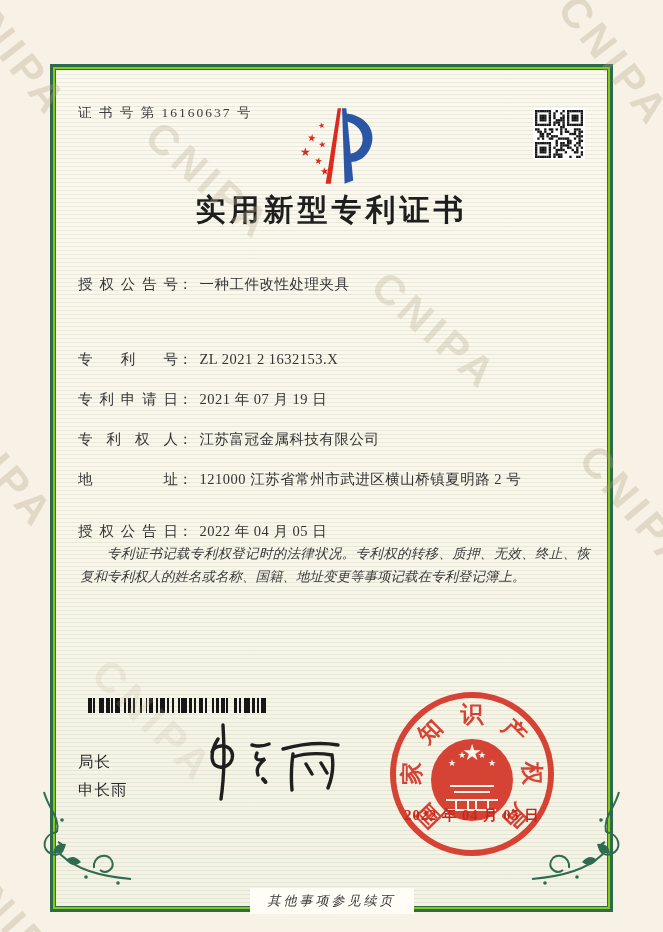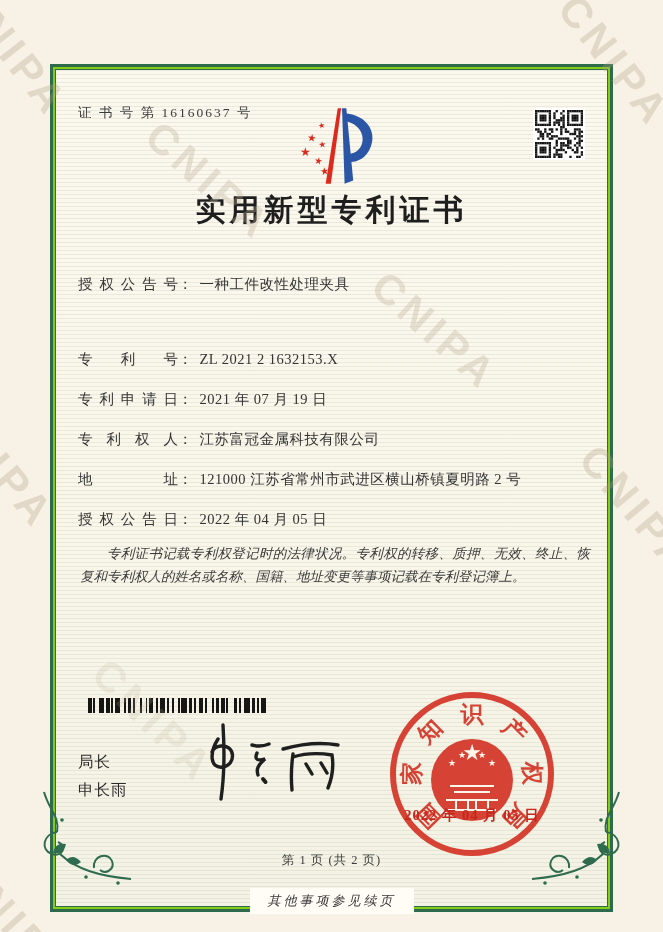--- a/index.html
+++ b/index.html
@@ -336,21 +336,21 @@
     </div>
     <div class="field" style="top:320px">
       <span class="lbl">专利申请日</span><span class="colon">：</span><span class="val">2021 年 07 月 19 日</span>
     </div>
     <div class="field" style="top:360px">
       <span class="lbl">专利权人</span><span class="colon">：</span><span class="val">江苏富冠金属科技有限公司</span>
     </div>
     <div class="field" style="top:400px">
       <span class="lbl">地址</span><span class="colon">：</span><span class="val">121000 江苏省常州市武进区横山桥镇夏明路 2 号</span>
     </div>
-    <div class="field" style="top:440px">
+    <div class="field" style="top:452px">
       <span class="lbl">授权公告日</span><span class="colon">：</span><span class="val">2022 年 04 月 05 日</span>
     </div>
 
     <div class="paras">
       <p>专利证书记载专利权登记时的法律状况。专利权的转移、质押、无效、终止、恢复和专利权人的姓名或名称、国籍、地址变更等事项记载在专利登记簿上。</p>
     </div>
 
     <div class="barcode"><i style="width: 3.6px;"></i><b style="width: 1.8px;"></b><i style="width: 1.8px;"></i><b style="width: 3.6px;"></b><i style="width: 5.4px;"></i><b style="width: 1.8px;"></b><i style="width: 3.6px;"></i><b style="width: 1.8px;"></b><i style="width: 1.8px;"></i><b style="width: 1.8px;"></b><i style="width: 5.4px;"></i><b style="width: 3.6px;"></b><i style="width: 1.8px;"></i><b style="width: 1.8px;"></b><i style="width: 3.6px;"></i><b style="width: 1.8px;"></b><i style="width: 1.8px;"></i><b style="width: 5.4px;"></b><i style="width: 1.8px;"></i><b style="width: 3.6px;"></b><i style="width: 1.8px;"></i><b style="width: 1.8px;"></b><i style="width: 3.6px;"></i><b style="width: 3.6px;"></b><i style="width: 1.8px;"></i><b style="width: 1.8px;"></b><i style="width: 5.4px;"></i><b style="width: 1.8px;"></b><i style="width: 1.8px;"></i><b style="width: 3.6px;"></b><i style="width: 1.8px;"></i><b style="width: 3.6px;"></b><i style="width: 1.8px;"></i><b style="width: 1.8px;"></b><i style="width: 5.4px;"></i><b style="width: 1.8px;"></b><i style="width: 3.6px;"></i><b style="width: 1.8px;"></b><i style="width: 1.8px;"></i><b style="width: 3.6px;"></b><i style="width: 3.6px;"></i><b style="width: 1.8px;"></b><i style="width: 1.8px;"></i><b style="width: 5.4px;"></b><i style="width: 1.8px;"></i><b style="width: 1.8px;"></b><i style="width: 3.6px;"></i><b style="width: 1.8px;"></b><i style="width: 3.6px;"></i><b style="width: 1.8px;"></b><i style="width: 1.8px;"></i><b style="width: 5.4px;"></b><i style="width: 3.6px;"></i><b style="width: 1.8px;"></b><i style="width: 1.8px;"></i><b style="width: 3.6px;"></b><i style="width: 5.4px;"></i><b style="width: 1.8px;"></b><i style="width: 3.6px;"></i><b style="width: 1.8px;"></b><i style="width: 1.8px;"></i><b style="width: 1.8px;"></b><i style="width: 5.4px;"></i></div>
 
     <div class="signer">
@@ -391,21 +391,20 @@
           <text x="26.004061519774268" y="85.30188405191619" fill="#d5392b" font-size="23" font-weight="bold" text-anchor="middle" dominant-baseline="central" transform="rotate(-89.33333333333334 26.004061519774268 85.30188405191619)">家</text>
           <text x="43.82113655446029" y="43.32748567939177" fill="#d5392b" font-size="23" font-weight="bold" text-anchor="middle" dominant-baseline="central" transform="rotate(-44.66666666666667 43.82113655446029 43.32748567939177)">知</text>
           <text x="86" y="26" fill="#d5392b" font-size="23" font-weight="bold" text-anchor="middle" dominant-baseline="central" transform="rotate(0 86 26)">识</text>
           <text x="128.1788634455397" y="43.32748567939176" fill="#d5392b" font-size="23" font-weight="bold" text-anchor="middle" dominant-baseline="central" transform="rotate(44.66666666666666 128.1788634455397 43.32748567939176)">产</text>
           <text x="145.99593848022573" y="85.30188405191616" fill="#d5392b" font-size="23" font-weight="bold" text-anchor="middle" dominant-baseline="central" transform="rotate(89.33333333333331 145.99593848022573 85.30188405191616)">权</text>
           <text x="129.1603880203191" y="127.67950222753981" fill="#d5392b" font-size="23" font-weight="bold" text-anchor="middle" dominant-baseline="central" transform="rotate(134 129.1603880203191 127.67950222753981)">局</text>
         </svg>
     </div>
     <div class="seal-date">2022 年 04 月 05 日</div>
 
-    <div class="page-indicator">第 1 页 (共 2 页)</div>
   </div>
 </div>
 
 <div class="ornament right">
   <svg viewBox="0 0 100 100" width="100" height="100" fill="none" stroke="#2f6b4f" stroke-width="2">
     <path d="M92,2 C 87,20 76,27 79,42"></path>
     <path d="M79,42 c 14,2 17,18 5,22 c -10,3.5 -16,-8 -6,-12"></path>
     <path d="M76,64 C 60,79 38,86 5,89"></path>
     <path d="M42,78 c 2,-12 -14,-17 -18,-7 c -3,8 6,14 12,9"></path>
     <path d="M70,54 q 11,-2 13,9 q -11,2 -13,-9" fill="#2f6b4f" stroke="none"></path>

